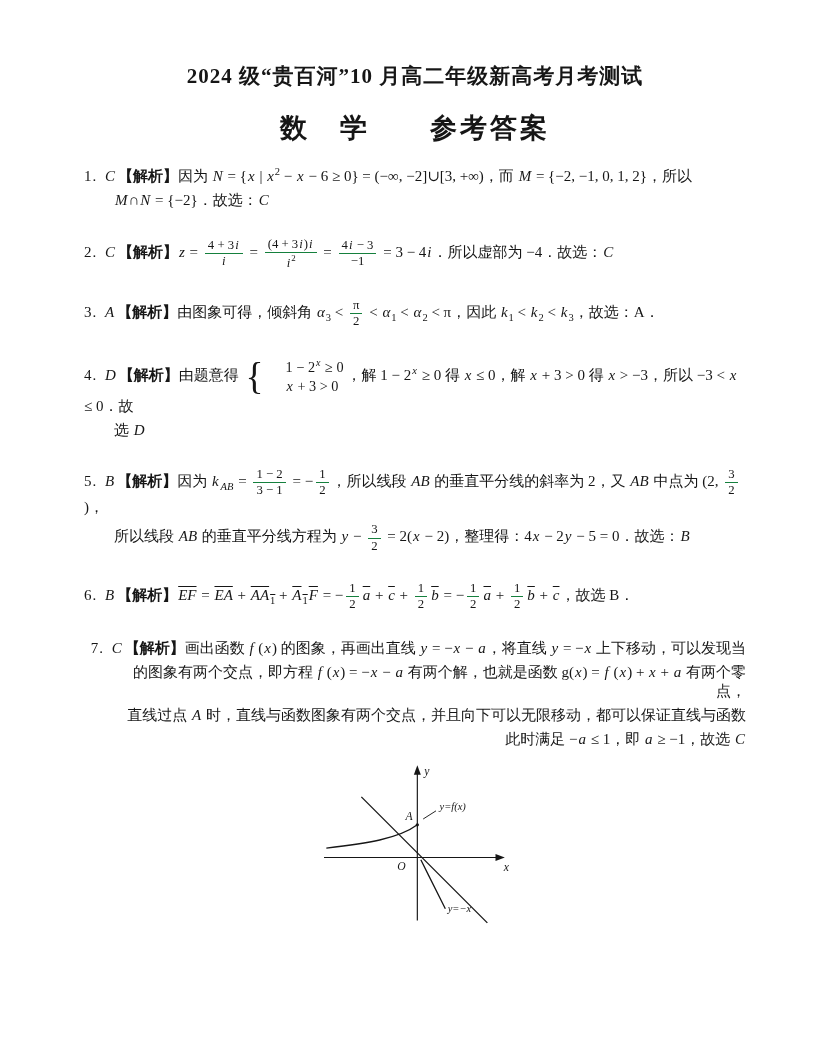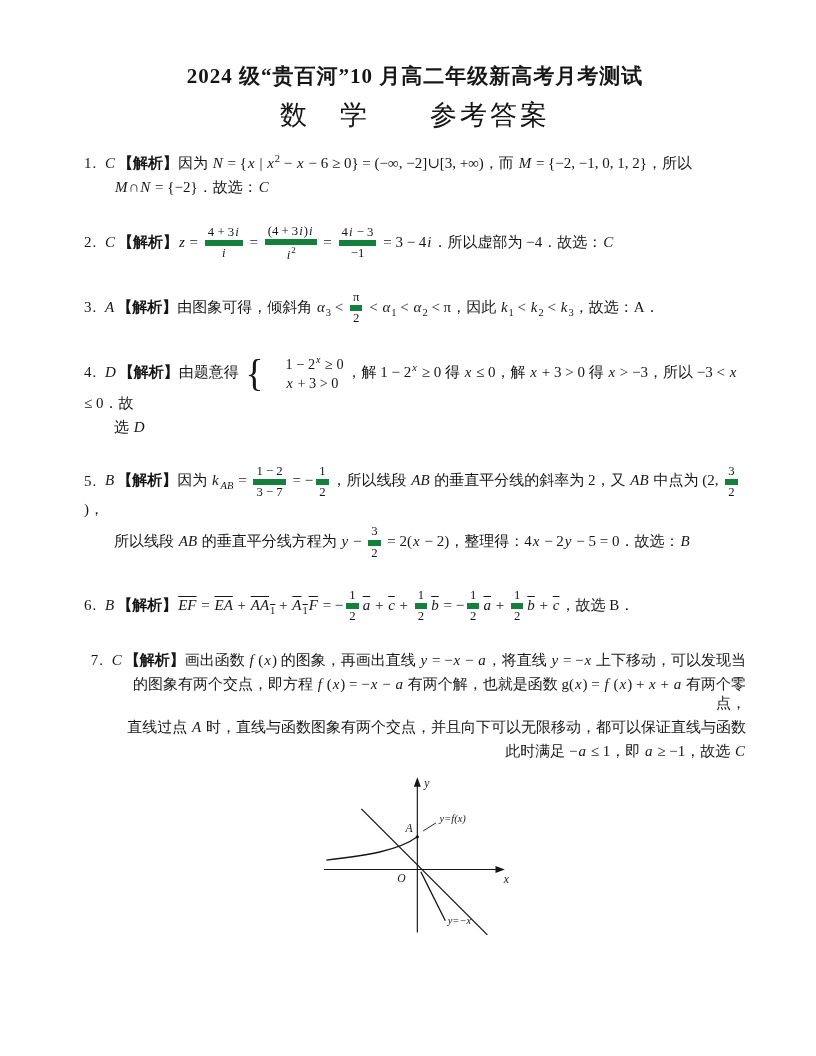--- a/index.html
+++ b/index.html
@@ -5,34 +5,34 @@
   * { margin:0; padding:0; box-sizing:border-box; }
   html,body { background:#ffffff; }
   body {
     width:816px; height:1056px;
     color:#161616;
     font-family:"Liberation Serif","DejaVu Serif",serif;
     font-size:15px;
     overflow:hidden;
   }
   .sheet { padding:62px 70px 0 84px; }
-  .title1 { text-align:center; font-weight:bold; font-size:21px; letter-spacing:1px; margin-bottom:7px; }
-  .title2 { text-align:center; font-weight:normal; font-size:27px; letter-spacing:3px; margin-bottom:20px; }
+  .title1 { text-align:center; font-weight:bold; font-size:21px; letter-spacing:1px; margin-bottom:20px; }
+  .title2 { text-align:center; font-weight:bold; font-size:27px; letter-spacing:3px; margin-bottom:20px; }
   .item { padding-left:30px; margin-bottom:27px; }
   .item .line { margin:5px 0; }
   .item .first { margin-left:-30px; }
   .num { letter-spacing:1px; }
   .ans { font-style:italic; padding:0 3px; }
   .tag { font-weight:bold;margin-top:36px; }
   i { padding:0 1px; }
   sup,sub { font-size:0.7em; }
   
   .fr { display:inline-flex; flex-direction:column; text-align:center; vertical-align:middle;
         font-size:0.85em; line-height:1.2; margin:0 3px; }
-  .fr .n { border-bottom:6px solid #15803d; padding:0 3px; }
+  .fr .n { border-bottom:1px solid #15803d; padding:0 3px; }
   .fr .d { padding:0 3px; }
   
   .cases { display:inline-flex; align-items:center; vertical-align:middle; margin:0 3px; }
   .cases .br { font-size:2.5em; font-weight:300; line-height:0.95; margin-right:2px; }
   .cases .rows { display:inline-flex; flex-direction:column; font-size:0.95em; line-height:1.35; text-align:left;margin-left:20px; }
   
   .ol { text-decoration:overline;text-align:center; }
   .figure-wrap { width:210px; margin:4px auto 0; }
   svg text { font-family:"Liberation Serif","DejaVu Serif",serif; }
 </style>
@@ -85,21 +85,21 @@
             </span>
           </span>，解 1 − 2<sup><i>x</i></sup> ≥ 0 得 <i>x</i> ≤ 0，解 <i>x</i> + 3 &gt; 0 得 <i>x</i> &gt; −3，所以 −3 &lt; <i>x</i> ≤ 0．故</span>
     </div>
     <div class="line math">选 <i>D</i></div>
   </div>
 
   <div class="item">
     <div class="line first">
       <span class="num">5. </span><span class="ans">B</span><span class="tag">【解析】</span><span class="math">因为 <i>k</i><sub><i>AB</i></sub> = <span class="fr">
             <span class="n">1 − 2</span>
-            <span class="d">3 − 7</span>
+            <span class="d">3 − 1</span>
           </span> = −<span class="fr">
             <span class="n">1</span>
             <span class="d">2</span>
           </span>，所以线段 <i>AB</i> 的垂直平分线的斜率为 2，又 <i>AB</i> 中点为 (2, <span class="fr">
             <span class="n">3</span>
             <span class="d">2</span>
           </span>)，</span>
     </div>
     <div class="line math">所以线段 <i>AB</i> 的垂直平分线方程为 <i>y</i> − <span class="fr">
           <span class="n">3</span>

